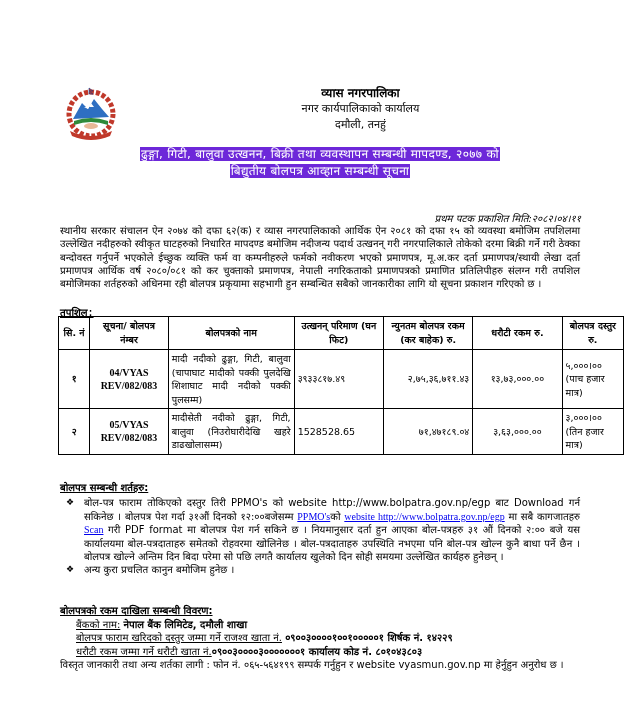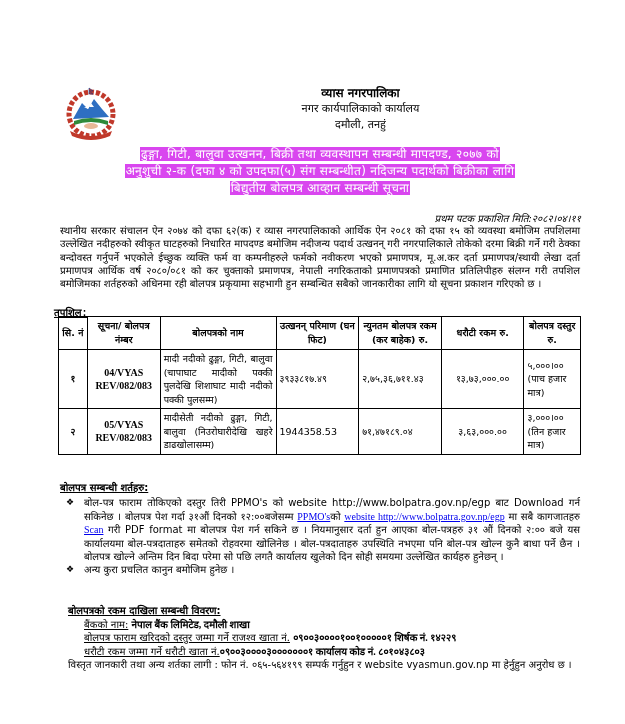--- a/index.html
+++ b/index.html
@@ -4,45 +4,45 @@
 <style>
   html, body { margin: 0; padding: 0; background: #ffffff; }
   body { width: 625px; height: 724px; position: relative; overflow: hidden;
          font-family: "DejaVu Sans", sans-serif; color: #000; }
   .page { position: absolute; left: 0; top: 0; width: 625px; height: 724px; }
   .emblem { position: absolute; left: 64px; top: 85px; width: 54px; height: 58px; }
   .header { position: absolute; left: 0; top: 85px; width: 625px; text-align: center; line-height: 16px; padding-left: 48px; }
   .header .org { font-size: 12px; font-weight: bold; }
   .header .line { font-size: 11px; }
   .title-block { position: absolute; left: 60px; top: 145px; width: 520px; text-align: center; line-height: 15px; }
-  .title-block span { background: #d946ef; color: #fff; font-size: 12px; padding: 0 1px; letter-spacing: 0.3px; }
+  .title-block span { background: #6d28d9; color: #fff; font-size: 12px; padding: 0 1px; letter-spacing: 0.3px; }
   .pubdate { position: absolute; right: 44px; top: 211px; font-size: 10px; font-style: italic; }
   .intro { position: absolute; left: 60px; top: 224px; width: 520px; font-size: 10px; line-height: 13.3px; text-align: justify; }
   .subhead { font-weight: bold; text-decoration: underline; font-size: 10px; }
-  .sched-label { position: absolute; left: 54px; top: 305px; font-family: Liberation Mono, monospace; }
-  table.sched { position: absolute; left: 58px; top: 316px; width: 523px; border-collapse: collapse; font-size: 9.5px; }
+  .sched-label { position: absolute; left: 60px; top: 305px; font-family: Liberation Mono, monospace; }
+  table.sched { position: absolute; left: 58px; top: 316px; width: 566px; border-collapse: collapse; font-size: 9.5px; }
   table.sched th, table.sched td { border: 1px solid #000; padding: 2px 3px; vertical-align: middle; }
   table.sched th { font-weight: bold; text-align: center; line-height: 14px; }
   table.sched td { line-height: 13.5px; }
   td.c-sn { width: 22px; font-weight: bold; vertical-align: top; text-align: center; }
   td.c-no { width: 66px; text-align: center; font-family: "Liberation Serif", serif; font-weight: bold; font-size: 10px; margin-left: 28px; }
   td.c-name { width: 110px; text-align: justify; }
   td.c-qty { width: 76px; vertical-align: top; }
-  td.c-min { width: 76px; text-align: left; }
+  td.c-min { width: 76px; text-align: right; }
   td.c-dep { width: 76px; text-align: center; }
   td.c-fee { width: 50px; vertical-align: top; }
   .terms { position: absolute; left: 60px; top: 481px; width: 520px; font-size: 10px; line-height: 13.4px; }
   .terms ul { margin: 2px 0 0 0; padding: 0; list-style: none; }
   .terms li { position: relative; padding-left: 24px; text-align: justify; }
   .terms li .bullet { position: absolute; left: 6px; top: 0; font-size: 9px; }
   a.lnk { color: #0000ee; text-decoration: underline; font-family: "Liberation Serif", serif; }
-  .deposit { position: absolute; left: 60px; top: 604px; width: 520px; font-size: 10px; line-height: 13.5px; margin-left: 8px; }
+  .deposit { position: absolute; left: 60px; top: 604px; width: 520px; font-size: 10px; line-height: 13.5px; }
   .deposit .row { white-space: nowrap; }
   .deposit .lbl { text-decoration: underline; padding-left: 16px; }
-  .deposit .val { font-weight: bold; font-family: Liberation Serif, serif; }
+  .deposit .val { font-weight: bold; }
   .deposit .note { text-align: justify; white-space: normal; }
 </style>
 </head>
 <body>
 
 <div class="page">
 
   <svg class="emblem" viewBox="0 0 54 58">
     <circle cx="27" cy="29" r="22" fill="#ffffff" stroke="#c0392b" stroke-width="5" stroke-dasharray="4 2"></circle>
     <path d="M9 34 L18 18 L24 24 L30 14 L38 24 L45 32 Z" fill="#2e6fc2"></path>
@@ -54,21 +54,20 @@
   </svg>
 
   <div class="header">
     <div class="org">व्यास नगरपालिका</div>
     <div class="line">नगर कार्यपालिकाको कार्यालय</div>
     <div class="line">दमौली, तनहुं</div>
   </div>
 
   <div class="title-block">
     <div><span>ढुङ्गा, गिटी, बालुवा उत्खनन, बिक्री तथा व्यवस्थापन सम्बन्धी मापदण्ड, २०७७ को</span></div>
-    <div><span>अनुशुची २-क (दफा ४ को उपदफा(५) संग सम्बन्धीत) नदिजन्य पदार्थको बिक्रीका लागि</span></div>
     <div><span>बिद्युतीय बोलपत्र आव्हान सम्बन्धी सूचना</span></div>
   </div>
 
   <div class="pubdate">प्रथम पटक प्रकाशित मिति:२०८२।०४।११</div>
 
   <div class="intro">स्थानीय सरकार संचालन ऐन २०७४ को दफा ६२(क) र व्यास नगरपालिकाको आर्थिक ऐन २०८१ को दफा १५ को व्यवस्था बमोजिम तपशिलमा उल्लेखित नदीहरुको स्वीकृत घाटहरुको निधारित मापदण्ड बमोजिम नदीजन्य पदार्थ उत्खनन् गरी नगरपालिकाले तोकेको दरमा बिक्री गर्ने गरी ठेक्का बन्दोवस्त गर्नुपर्ने भएकोले ईच्छुक व्यक्ति फर्म वा कम्पनीहरुले फर्मको नवीकरण भएको प्रमाणपत्र, मू.अ.कर दर्ता प्रमाणपत्र/स्थायी लेखा दर्ता प्रमाणपत्र आर्थिक वर्ष २०८०/०८१ को कर चुक्ताको प्रमाणपत्र, नेपाली नगरिकताको प्रमाणपत्रको प्रमाणित प्रतिलिपीहरु संलग्न गरी तपशिल बमोजिमका शर्तहरुको अधिनमा रही बोलपत्र प्रकृयामा सहभागी हुन सम्बन्धित सबैको जानकारीका लागि यो सूचना प्रकाशन गरिएको छ ।</div>
 
   <div class="sched-label subhead">तपशिल:</div>
 
   <table class="sched">
@@ -93,21 +92,21 @@
         <td class="c-dep">१३,७३,०००.००</td>
         <td class="c-fee">
           <div>५,०००।००</div>
           <div>(पाच हजार मात्र)</div>
         </td>
       </tr>
       <tr>
         <td class="c-sn">२</td>
         <td class="c-no">05/VYAS REV/082/083</td>
         <td class="c-name">मादीसेती नदीको ढुङ्गा, गिटी, बालुवा (निउरोघारीदेखि खहरे डाढखोलासम्म)</td>
-        <td class="c-qty" style="vertical-align:middle">1944358.53</td>
+        <td class="c-qty" style="vertical-align:middle">1528528.65</td>
         <td class="c-min">७१,४७१८९.०४</td>
         <td class="c-dep">३,६३,०००.००</td>
         <td class="c-fee">
           <div>३,०००।००</div>
           <div>(तिन हजार मात्र)</div>
         </td>
       </tr>
     </tbody>
   </table>
 

